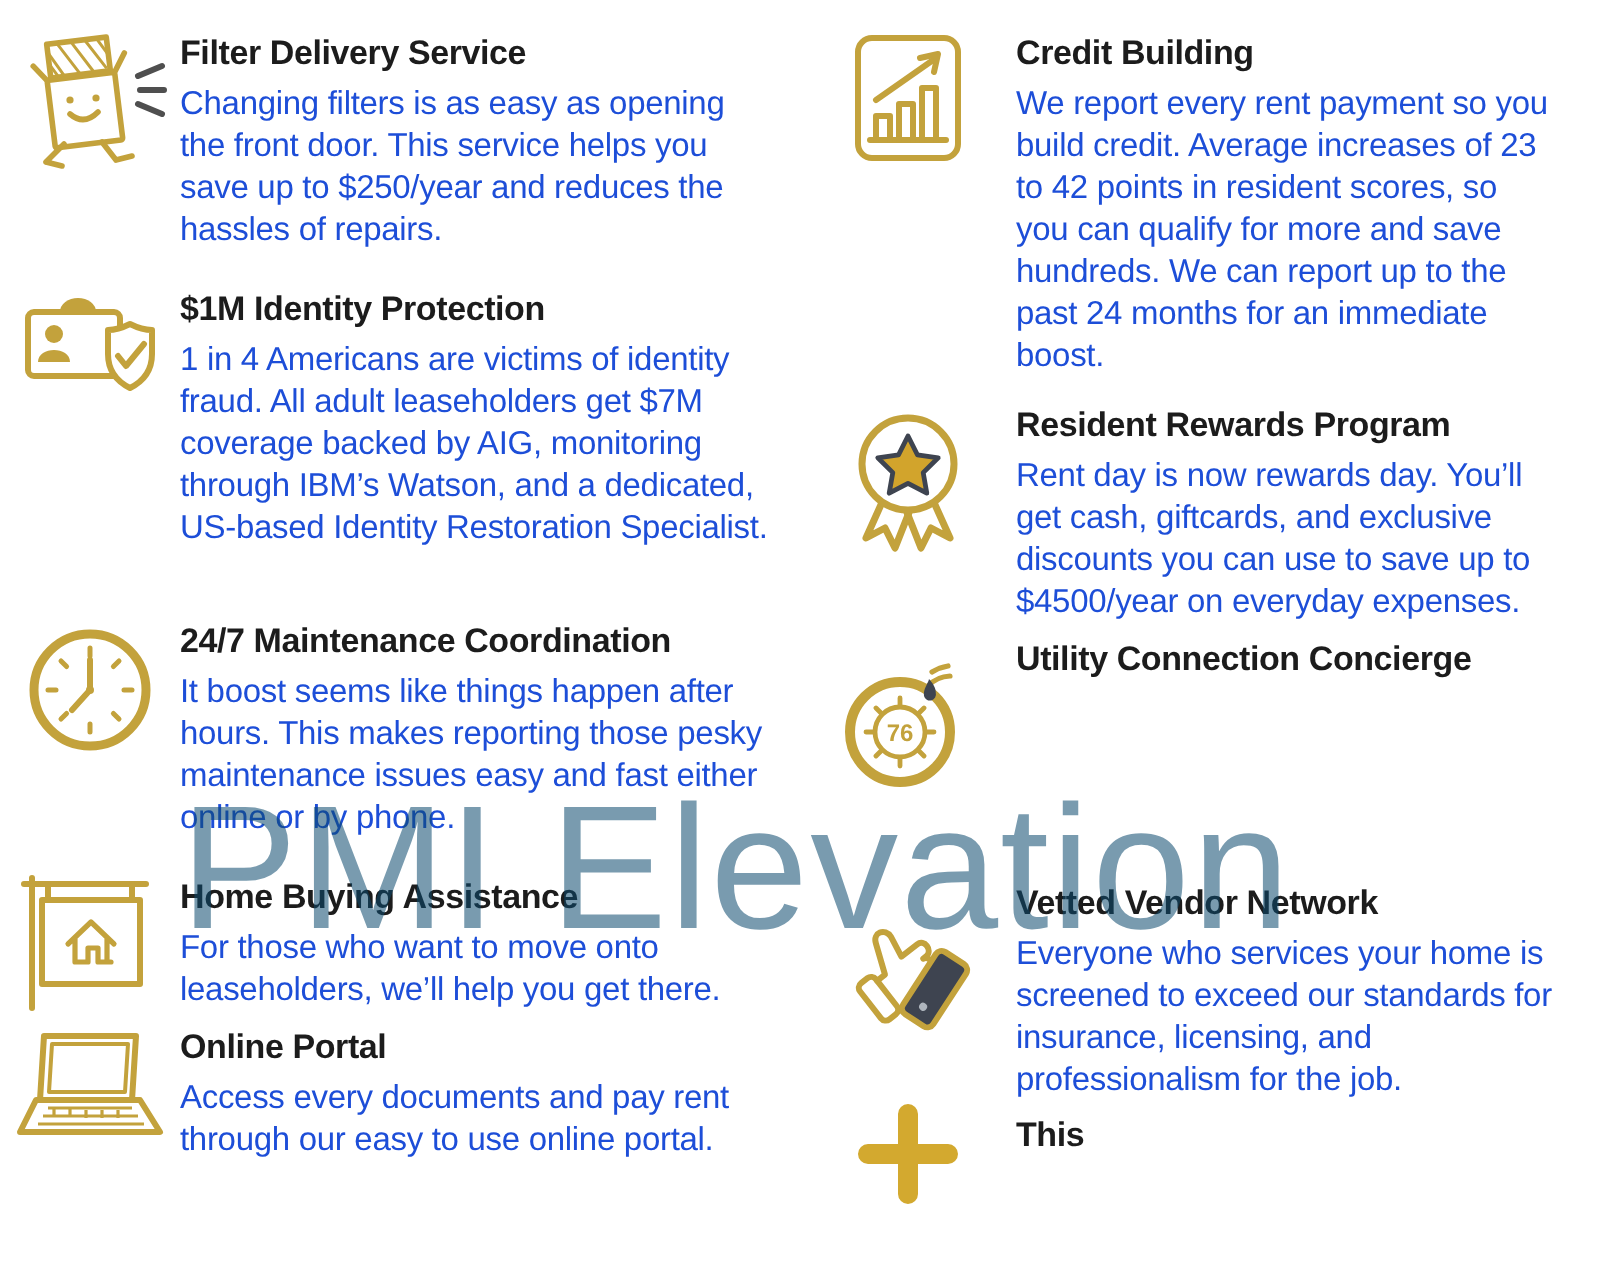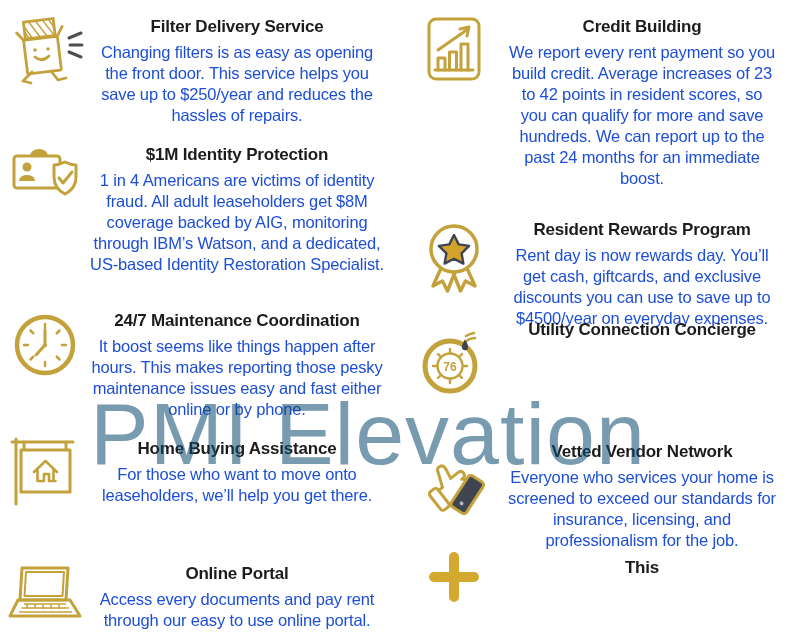--- a/index.html
+++ b/index.html
@@ -7,21 +7,21 @@
   body { font-family:"Liberation Sans", sans-serif; background:#ffffff; }
   .page { position:relative; width:800px; height:636px; background:#ffffff; overflow:hidden; }
 
   .feature { position:absolute; display:flex; align-items:flex-start; }
   .col-left  .feature { left:0;   width:400px; }
   .col-right .feature { left:400px; width:400px; }
 
   .icon-cell { flex:0 0 90px; display:flex; justify-content:center; align-items:center; position:relative; z-index:10;text-decoration:underline; }
   .col-right .icon-cell { flex:0 0 108px; }
 
-  .text-cell { flex:1 1 auto; padding-right:16px; position:relative; z-index:1;text-align:center; }
+  .text-cell { flex:1 1 auto; padding-right:16px; position:relative; z-index:1; }
   .col-right .text-cell { padding-right:24px; }
 
   .f-title { font-size:17px; font-weight:bold; line-height:22px; color:#1c1c1c; letter-spacing:-0.2px; margin:0 0 4px 0; }
   .f-body  { font-size:16.5px; line-height:21px; color:#1d4ed8; letter-spacing:-0.15px; }
 
   .watermark {
     position:absolute; left:90px; top:390px;
     font-size:88px; line-height:88px; font-weight:normal;
     color:#0c4a6e; opacity:0.55; letter-spacing:1px;
     white-space:nowrap; z-index:5; pointer-events:none;
@@ -70,21 +70,21 @@
             <rect x="4" y="9" width="46" height="32" rx="3"></rect>
             <circle cx="17" cy="20" r="4.5" fill="#C3A23C" stroke="none"></circle>
             <path d="M9 34 c0 -8 16 -8 16 0 z" fill="#C3A23C" stroke="none"></path>
             <path d="M55 15 c4 2 8 3 11 3 v12 c0 9 -5 14 -11 17 c-6 -3 -11 -8 -11 -17 v-12 c3 0 7 -1 11 -3 z" fill="#ffffff"></path>
             <path d="M49 31 l4 5 l9 -11" stroke-linecap="round"></path>
           </g>
         </svg>
       </div>
       <div class="text-cell">
         <h3 class="f-title">$1M Identity Protection</h3>
-        <p class="f-body">1 in 4 Americans are victims of identity fraud. All adult leaseholders get $8M coverage backed by AIG, monitoring through IBM’s Watson, and a dedicated, US-based Identity Restoration Specialist.</p>
+        <p class="f-body">1 in 4 Americans are victims of identity fraud. All adult leaseholders get $7M coverage backed by AIG, monitoring through IBM’s Watson, and a dedicated, US-based Identity Restoration Specialist.</p>
       </div>
     </section>
 
     <section class="feature" style="top:310px">
       <div class="icon-cell">
         <svg width="64" height="64" viewBox="0 0 64 64" style="margin-top:3px">
           <g fill="none" stroke="#C3A23C" stroke-linecap="round">
             <circle cx="32" cy="32" r="28" stroke-width="4.5"></circle>
             <path d="M32 11 v4 M32 49 v4 M11 32 h4 M49 32 h4 M17.5 17.5 l2.8 2.8 M43.7 43.7 l2.8 2.8 M46.5 17.5 l-2.8 2.8 M20.3 43.7 l-2.8 2.8" stroke-width="2.5"></path>
             <path d="M32 32 L32 17" stroke-width="3"></path>
@@ -110,21 +110,21 @@
             <path d="M25 37 L36.5 26 L48 37 M28.5 34 V46 M44.5 34 V46 M28.5 46 h6.5 v-7 h5 v7 h6.5" stroke-width="2.6"></path>
           </g>
         </svg>
       </div>
       <div class="text-cell">
         <h3 class="f-title">Home Buying Assistance</h3>
         <p class="f-body">For those who want to move onto leaseholders, we’ll help you get there.</p>
       </div>
     </section>
 
-    <section class="feature" style="top:563px">
+    <section class="feature" style="top:513px">
       <div class="icon-cell">
         <svg width="80" height="62" viewBox="0 0 80 62" style="margin-top:1px">
           <g fill="none" stroke="#C3A23C" stroke-width="3" stroke-linejoin="round">
             <path d="M17 4 H63 L61 36 H15 Z"></path>
             <path d="M21 8 H59 L57.5 32 H19.5 Z" stroke-width="2"></path>
             <path d="M13 36 H65 L75 52 H5 Z"></path>
             <path d="M19 40 H61 M16.5 44 H64 M14 48 H67 M22 40 v4 M30 40 v4 M38 41 v4 M46 41 v4 M54 41 v4" stroke-width="1.6"></path>
           </g>
         </svg>
       </div>
@@ -149,21 +149,21 @@
             <path d="M34 13 l9 -2 l-2 9"></path>
           </g>
         </svg>
       </div>
       <div class="text-cell">
         <h3 class="f-title">Credit Building</h3>
         <p class="f-body">We report every rent payment so you build credit. Average increases of 23 to 42 points in resident scores, so you can qualify for more and save hundreds. We can report up to the past 24 months for an immediate boost.</p>
       </div>
     </section>
 
-    <section class="feature" style="top:219px">
+    <section class="feature" style="top:202px">
       <div class="icon-cell">
         <svg width="62" height="74" viewBox="0 0 62 74" style="margin-top:3px">
           <g fill="none" stroke="#C3A23C" stroke-width="3.5" stroke-linejoin="round">
             <path d="M19 44 L10 64 L19.5 59 L24.5 69 L32 50"></path>
             <path d="M43 44 L52 64 L42.5 59 L37.5 69 L30 50"></path>
             <circle cx="31" cy="27" r="23" fill="#ffffff"></circle>
           </g>
           <path d="M31 13 l4.7 9.4 10.4 1.5 -7.5 7.4 1.8 10.3 -9.4 -4.9 -9.4 4.9 1.8 -10.3 -7.5 -7.4 10.4 -1.5 z" fill="#D2A42C" stroke="#3E4450" stroke-width="2.4" stroke-linejoin="round"></path>
         </svg>
       </div>

